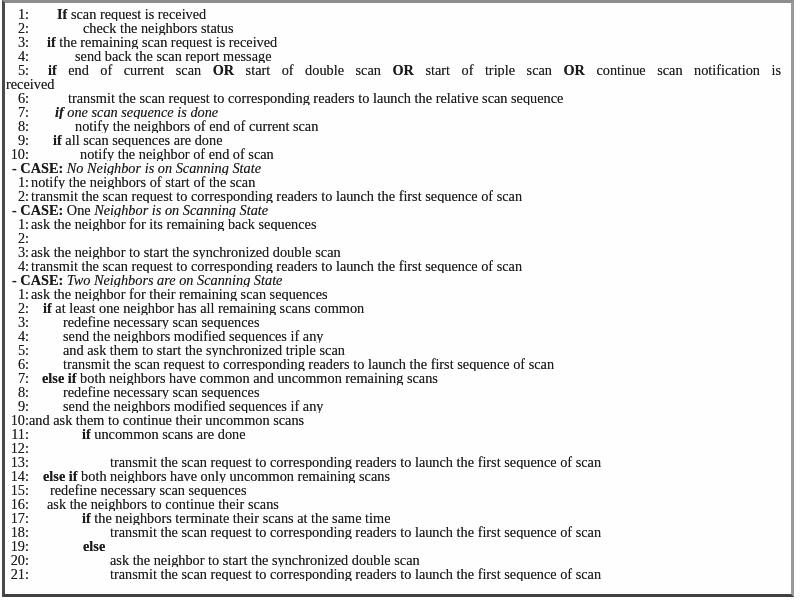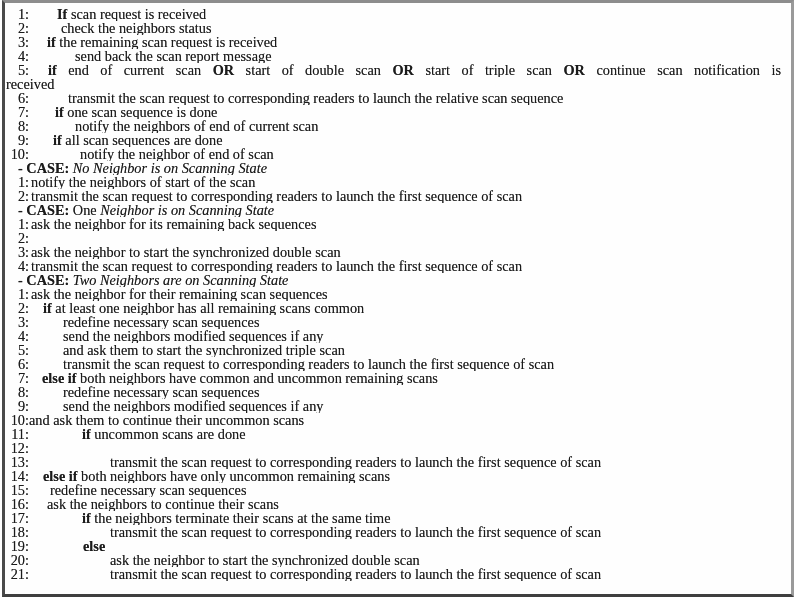--- a/index.html
+++ b/index.html
@@ -46,37 +46,37 @@
     flex: 1 1 auto;
     margin-left: -23px !important;
     text-indent: 42px;
     text-align: justify;
     text-align-last: justify;
     padding-right: 2px;
   }
   .case-head {
     white-space: nowrap;
     overflow: hidden;
-    padding-left: 12px;
+    padding-left: 6px;
   }
   b { font-weight: bold; }
   i { font-style: italic; }
 </style>
 </head>
 <body>
 
 <div class="frame">
   <div class="listing" id="listing">
       <div class="line">
         <span class="num">1:</span>
         <span class="txt" style="margin-left: 28px;"><b>If </b><span>scan request is received</span></span>
       </div>
       <div class="line">
         <span class="num">2:</span>
-        <span class="txt" style="margin-left: 32px;"><span>check the neighbors status</span></span>
+        <span class="txt" style="margin-left: 54px;"><span>check the neighbors status</span></span>
       </div>
       <div class="line">
         <span class="num">3:</span>
         <span class="txt" style="margin-left: 18px;"><b>if </b><span>the remaining scan request is received</span></span>
       </div>
       <div class="line">
         <span class="num">4:</span>
         <span class="txt" style="margin-left: 46px;"><span>send back the scan report message</span></span>
       </div>
       <div class="line">
@@ -86,21 +86,21 @@
       <div class="line">
         <span class="num"></span>
         <span class="txt" style="margin-left: -23px;"><span>received</span></span>
       </div>
       <div class="line">
         <span class="num">6:</span>
         <span class="txt" style="margin-left: 39px;"><span>transmit the scan request to corresponding readers to launch the relative scan sequence</span></span>
       </div>
       <div class="line">
         <span class="num">7:</span>
-        <span class="txt" style="margin-left: 26px;"><b>if </b><span>one scan sequence is done</span></span>
+        <span class="txt" style="margin-left: 26px; font-style: italic;"><b>if </b><span>one scan sequence is done</span></span>
       </div>
       <div class="line">
         <span class="num">8:</span>
         <span class="txt" style="margin-left: 46px;"><span>notify the neighbors of end of current scan</span></span>
       </div>
       <div class="line">
         <span class="num">9:</span>
         <span class="txt" style="margin-left: 24px;"><b>if </b><span>all scan sequences are done</span></span>
       </div>
       <div class="line">

